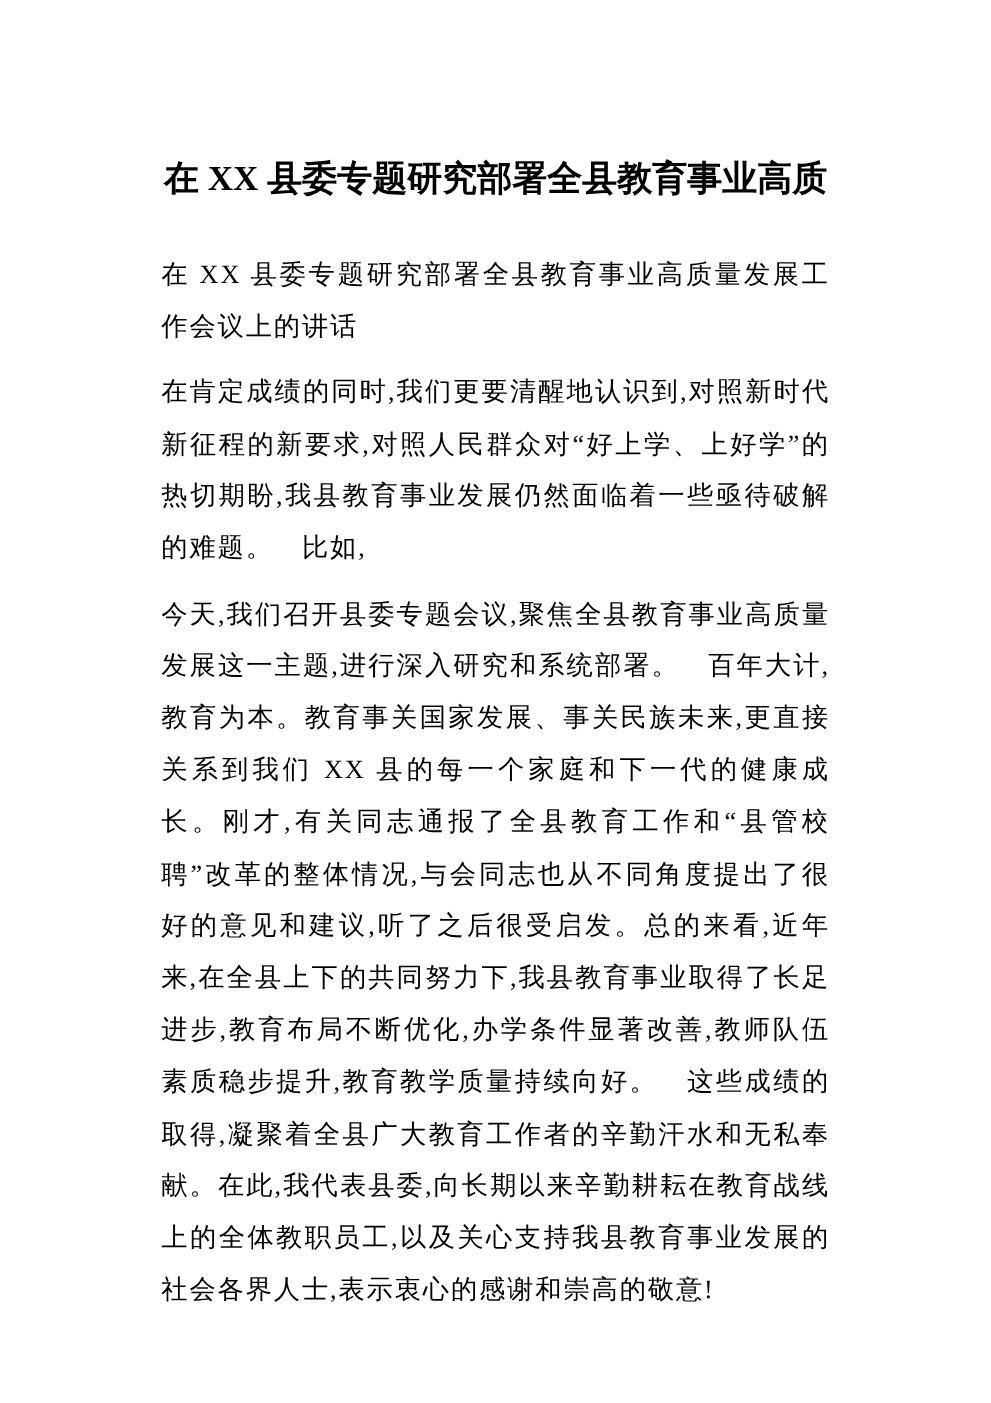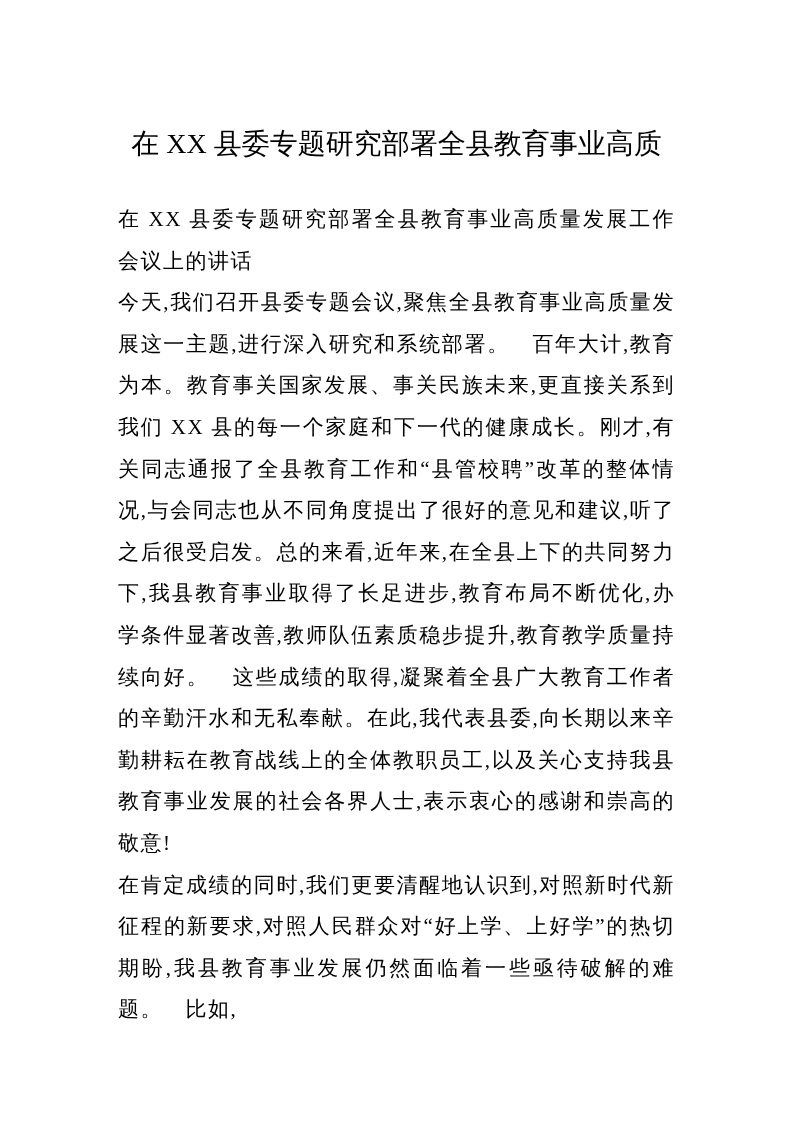--- a/index.html
+++ b/index.html
@@ -15,45 +15,45 @@
     background: #ffffff;
     box-sizing: border-box;
     padding: 118px 118px 0 118px;
     overflow: hidden;
     font-family: "Liberation Serif", serif;
     color: #000000;
   }
   .doc-title {
     margin: 0 0 30px 0;
     font-size: 28px;
-    font-weight: normal;
+    font-weight: bold;
     text-align: center;
     color: #000000;
   }
   .doc-title .title-line {
     display: block;
     line-height: 51px;
     white-space: nowrap;
   }
   .doc-body p {
-    margin: 0;
+    margin: 11px;
     font-size: 21px;
     line-height: 41.6px;
     letter-spacing: 1.5px;
     text-align: justify;
     text-justify: inter-character;
     color: #000000;
     word-break: break-all;
   }
 </style>
 </head>
 <body>
 
 <div class="page">
   <h1 class="doc-title">
     <span class="title-line">在 XX 县委专题研究部署全县教育事业高质</span>
   </h1>
   <div class="doc-body">
     <p>在 XX 县委专题研究部署全县教育事业高质量发展工作会议上的讲话</p>
+    <p>在肯定成绩的同时,我们更要清醒地认识到,对照新时代新征程的新要求,对照人民群众对“好上学、上好学”的热切期盼,我县教育事业发展仍然面临着一些亟待破解的难题。　比如,</p>
     <p>今天,我们召开县委专题会议,聚焦全县教育事业高质量发展这一主题,进行深入研究和系统部署。　百年大计,教育为本。教育事关国家发展、事关民族未来,更直接关系到我们 XX 县的每一个家庭和下一代的健康成长。刚才,有关同志通报了全县教育工作和“县管校聘”改革的整体情况,与会同志也从不同角度提出了很好的意见和建议,听了之后很受启发。总的来看,近年来,在全县上下的共同努力下,我县教育事业取得了长足进步,教育布局不断优化,办学条件显著改善,教师队伍素质稳步提升,教育教学质量持续向好。　这些成绩的取得,凝聚着全县广大教育工作者的辛勤汗水和无私奉献。在此,我代表县委,向长期以来辛勤耕耘在教育战线上的全体教职员工,以及关心支持我县教育事业发展的社会各界人士,表示衷心的感谢和崇高的敬意!</p>
-    <p>在肯定成绩的同时,我们更要清醒地认识到,对照新时代新征程的新要求,对照人民群众对“好上学、上好学”的热切期盼,我县教育事业发展仍然面临着一些亟待破解的难题。　比如,</p>
   </div>
 </div>
 
 </body></html>

